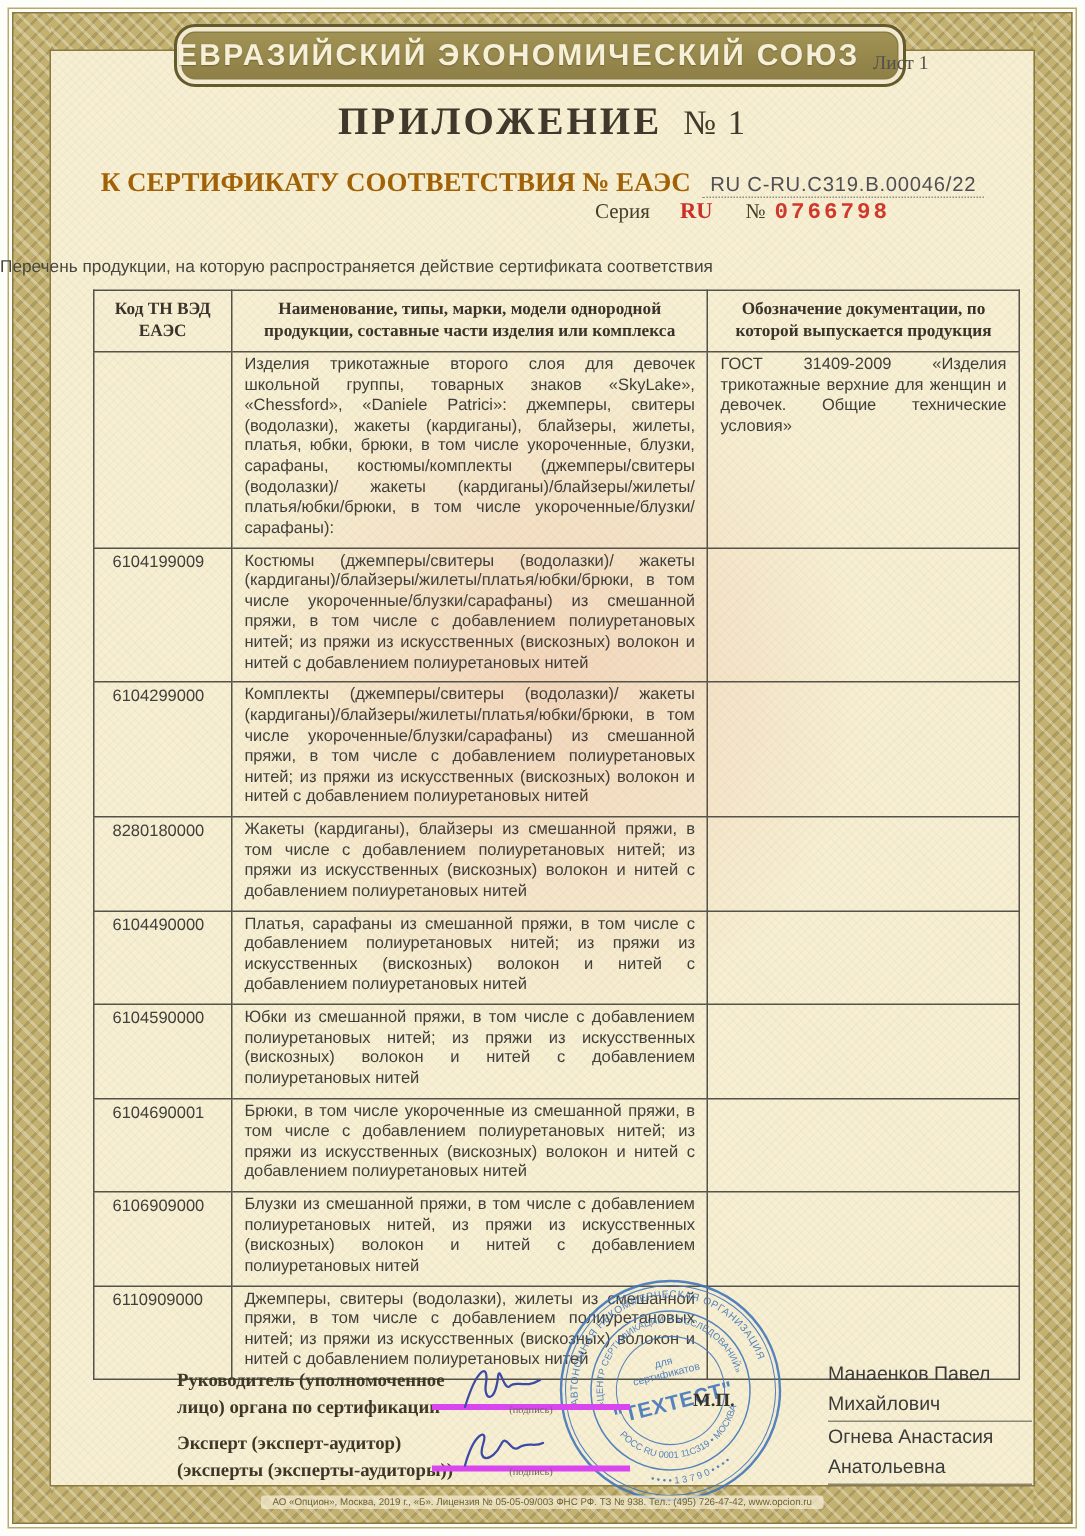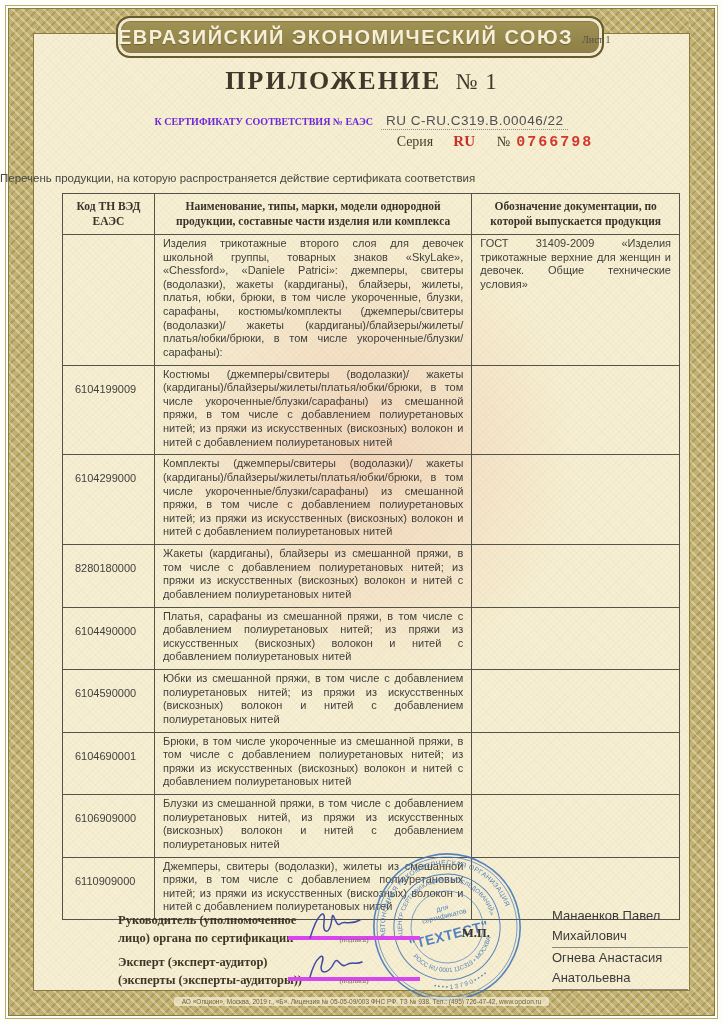--- a/index.html
+++ b/index.html
@@ -35,26 +35,26 @@
     position:absolute; left:116px; top:16px; width:484px; height:38px; z-index:3;
     background:linear-gradient(180deg,#a39556,#8b7d44);
     border:2px solid #655a2c; border-radius:14px;
     box-shadow: inset 0 0 0 3px #f2ead0, inset 0 0 0 4px #8b7d44;
     display:flex; align-items:center; justify-content:flex-start;
   }
   .banner span {
     font-family:"Liberation Sans", sans-serif; font-weight:bold; font-size:20px;
     letter-spacing:1.5px; color:#f6f0d8; text-shadow:0 1px 1px rgba(40,30,0,.35);
   }
-  .sheet-label { position:absolute; left:582px; top:34px; z-index:3; font-size:10px; color:#55504a; }
+  .sheet-label { position:absolute; left:582px; top:34px; z-index:3; font-size:13px; color:#55504a; }
   .title { position:absolute; left:0; top:66px; width:723px; text-align:center; z-index:3; color:#40392b; }
   .title .t1 { font-weight:bold; font-size:26px; letter-spacing:2px; }
   .title .t2 { font-size:23px; margin-left:14px; letter-spacing:1px; }
   .subtitle { position:absolute; left:0; top:111px; width:723px; text-align:center; z-index:3; }
-  .subtitle .s1 { font-weight:bold; font-size:10px; color:#6d28d9; }
+  .subtitle .s1 { font-weight:bold; font-size:18px; color:#a16207; }
   .subtitle .s2 {
     font-family:"Liberation Sans", sans-serif; font-size:13.5px; color:#4f4f55;
     letter-spacing:.5px; border-bottom:1px dotted #8d8d88; padding:0 5px 1px; margin-left:8px;
   }
   .series { position:absolute; left:330px; top:133px; width:330px; text-align:center; z-index:3; font-size:14px; color:#453d2c; }
   .series .lbl { margin-right:20px; }
   .series .red { color:#c93028; font-weight:bold; font-size:15px; }
   .series .nosign { margin-left:22px; margin-right:6px; }
   .series .num { font-family:"Liberation Mono", monospace; font-weight:bold; color:#d1382c; font-size:15px; letter-spacing:2px; }
   .intro {
@@ -65,21 +65,21 @@
   .prod-table { position:absolute; left:62px; top:193px; width:618px; z-index:3; border-collapse:collapse; }
   .prod-table th, .prod-table td { border:1px solid #55524a; vertical-align:top; }
   .prod-table th {
     font-family:"Liberation Serif", serif; font-weight:bold; font-size:11.5px;
     color:#3a332a; text-align:center; padding:5px 8px; line-height:1.3;
   }
   .prod-table td {
     font-family:"Liberation Sans", sans-serif; font-size:11px; line-height:1.24;
     color:#403f3b; padding:2px 8px 5px;
   }
-  .prod-table td.code { padding:17px 4px 3px 12px; white-space:nowrap; }
+  .prod-table td.code { padding:3px 4px 3px 12px; white-space:nowrap; }
   .prod-table td.name, .prod-table td.doc { text-align:justify; }
   
   .role { position:absolute; z-index:4; font-weight:bold; font-size:12.5px; color:#3e3728; line-height:1.4; }
   .role1 { left:118px; top:912px; width:195px; }
   .role2 { left:118px; top:954px; width:205px; }
   .sigline { position:absolute; z-index:4; width:132px; height:30px; border-bottom:4px solid #d946ef; }
   .sigline1 { left:288px; top:906px; }
   .sigline2 { left:288px; top:947px; }
   .sig-caption { position:absolute; top:30px; left:0; width:100%; text-align:center; font-size:7px; color:#6b675e; }
   .sig-scribble { position:absolute; left:18px; bottom:-6px; }

